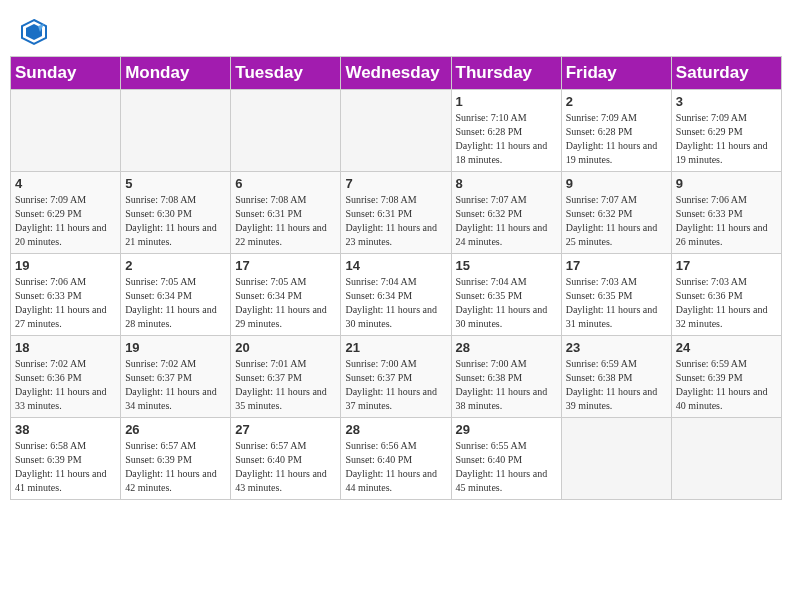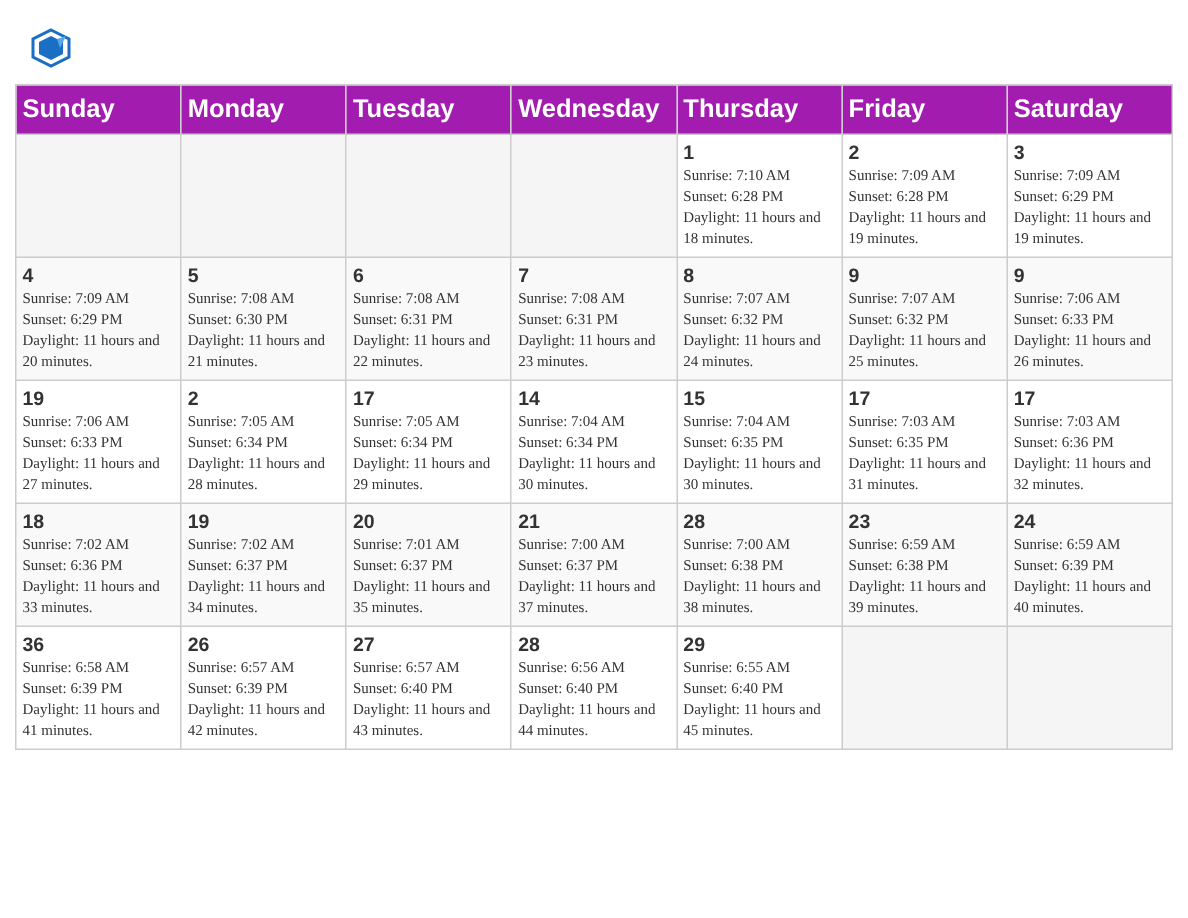--- a/index.html
+++ b/index.html
@@ -231,21 +231,21 @@
           <span class="day-num">23</span>
 <div class="cell-info">Sunrise: 6:59 AM<br>Sunset: 6:38 PM<br>Daylight: 11 hours and 39 minutes.</div>
         </td>
         <td>
           <span class="day-num">24</span>
 <div class="cell-info">Sunrise: 6:59 AM<br>Sunset: 6:39 PM<br>Daylight: 11 hours and 40 minutes.</div>
         </td>
       </tr>
       <tr>
         <td>
-          <span class="day-num">36</span>
+          <span class="day-num">38</span>
 <div class="cell-info">Sunrise: 6:58 AM<br>Sunset: 6:39 PM<br>Daylight: 11 hours and 41 minutes.</div>
         </td>
         <td>
           <span class="day-num">26</span>
 <div class="cell-info">Sunrise: 6:57 AM<br>Sunset: 6:39 PM<br>Daylight: 11 hours and 42 minutes.</div>
         </td>
         <td>
           <span class="day-num">27</span>
 <div class="cell-info">Sunrise: 6:57 AM<br>Sunset: 6:40 PM<br>Daylight: 11 hours and 43 minutes.</div>
         </td>

